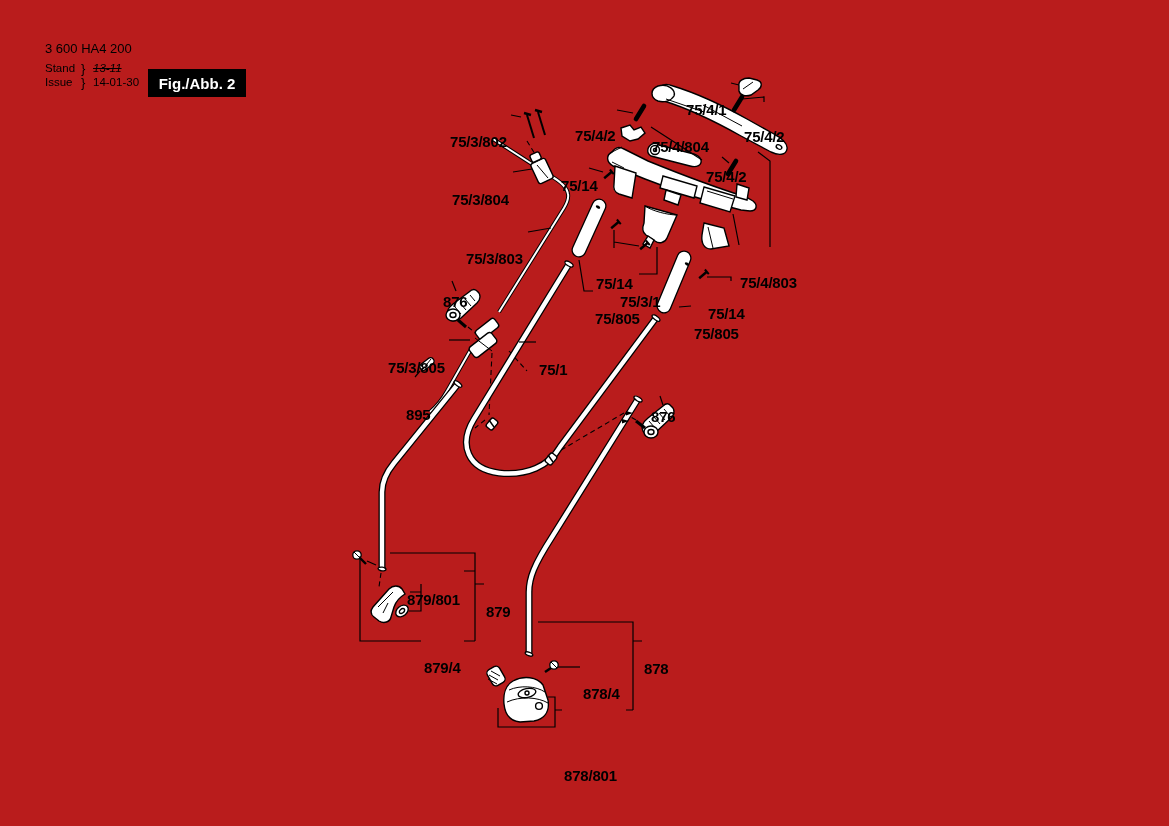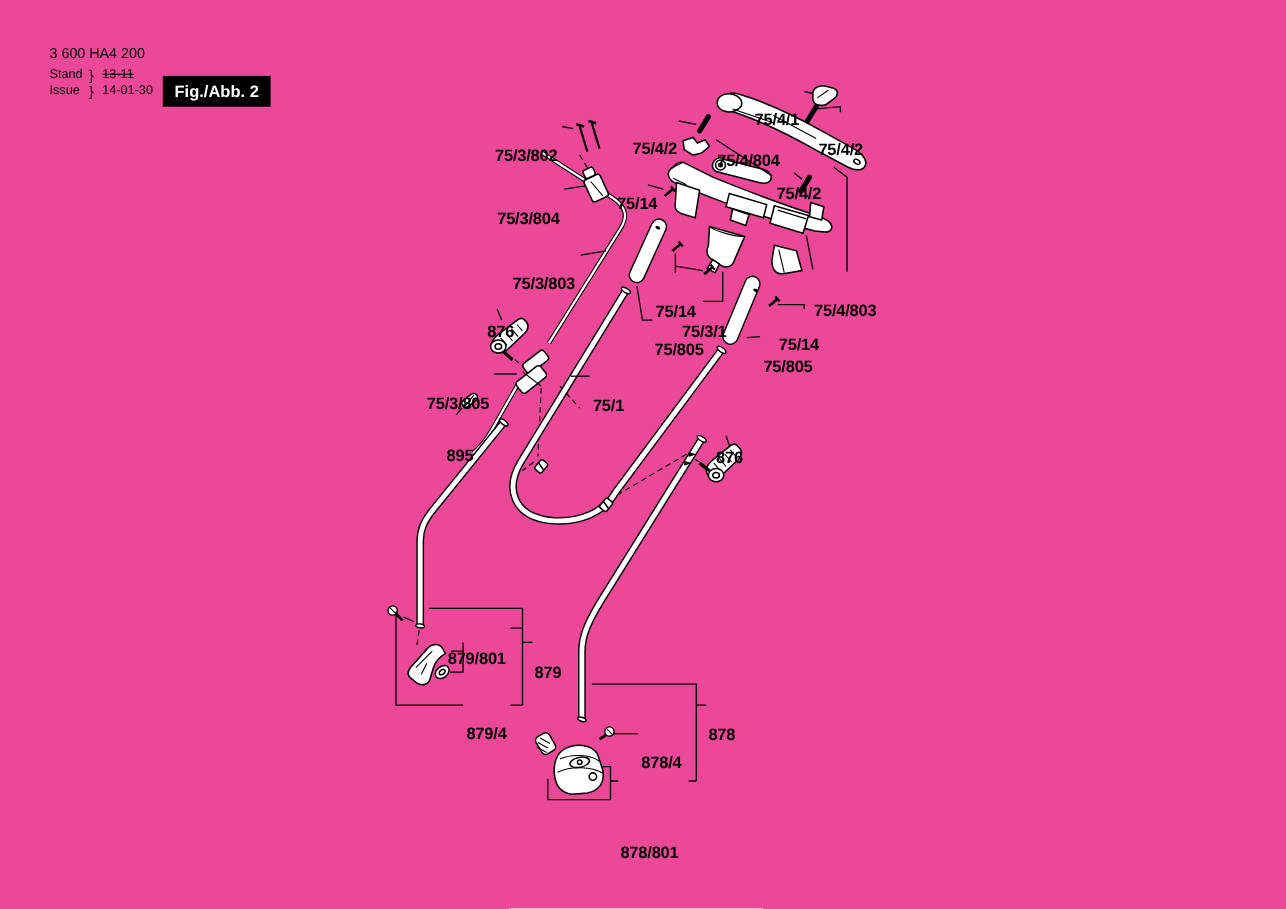--- a/index.html
+++ b/index.html
@@ -1,26 +1,26 @@
 <!DOCTYPE html>
 <html><head>
 <meta charset="utf-8">
 <style>
   html,body{margin:0;padding:0;background:#fff;}
-  #canvas{position:relative;width:1169px;height:826px;background:#ec4899;overflow:hidden;
+  #canvas{position:relative;width:1169px;height:826px;background:#b91c1c;overflow:hidden;
           font-family:"Liberation Sans",sans-serif;color:#000;}
   #art{position:absolute;left:0;top:0;}
   .plabel{position:absolute;font:bold 15px "Liberation Sans",sans-serif;color:#000;
           white-space:nowrap;letter-spacing:-0.2px;line-height:15px;margin-top:28px;}
   .hdr-pn{position:absolute;left:45px;top:41px;font-size:13px;}
   .hdr-rev{position:absolute;left:45px;top:62px;font-size:11.5px;line-height:13.5px;}
   .hdr-row{display:flex;align-items:flex-end;}
   .hdr-key{display:inline-block;width:36px;}
   .hdr-brace{display:inline-block;width:12px;font-size:13px;}
-  .struck{text-decoration:line-through;}
+  .struck{text-decoration:line-through;font-style:italic;}
   .figbox{position:absolute;left:148px;top:69px;width:98px;height:28px;background:#000;
           color:#fff;font:bold 15px "Liberation Sans",sans-serif;display:flex;
           align-items:center;justify-content:center;}
   .notes{position:absolute;left:983px;top:722px;font-size:11.5px;line-height:13.5px;}
   svg *{vector-effect:non-scaling-stroke;}
 </style>
 </head>
 <body>
 
 <div id="canvas">

